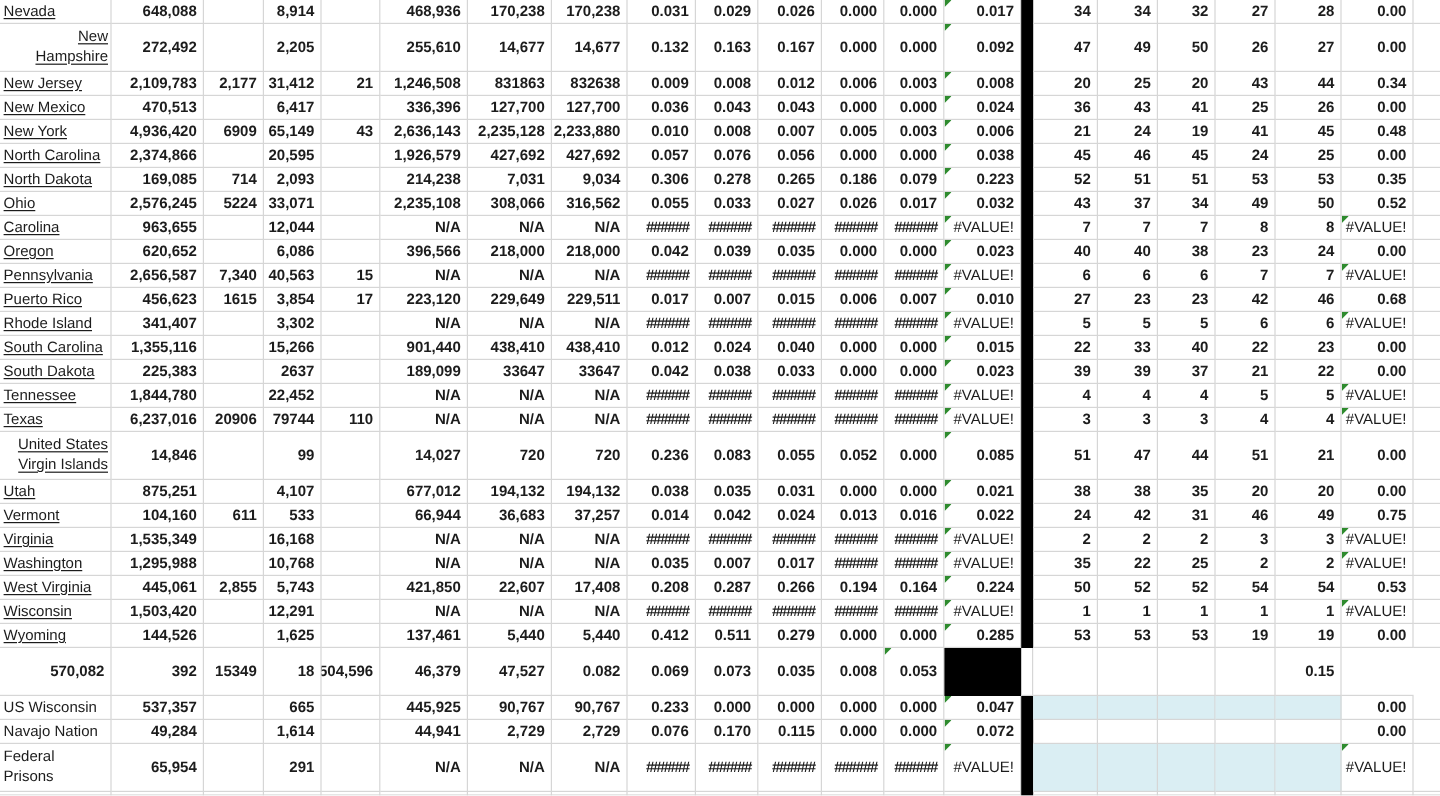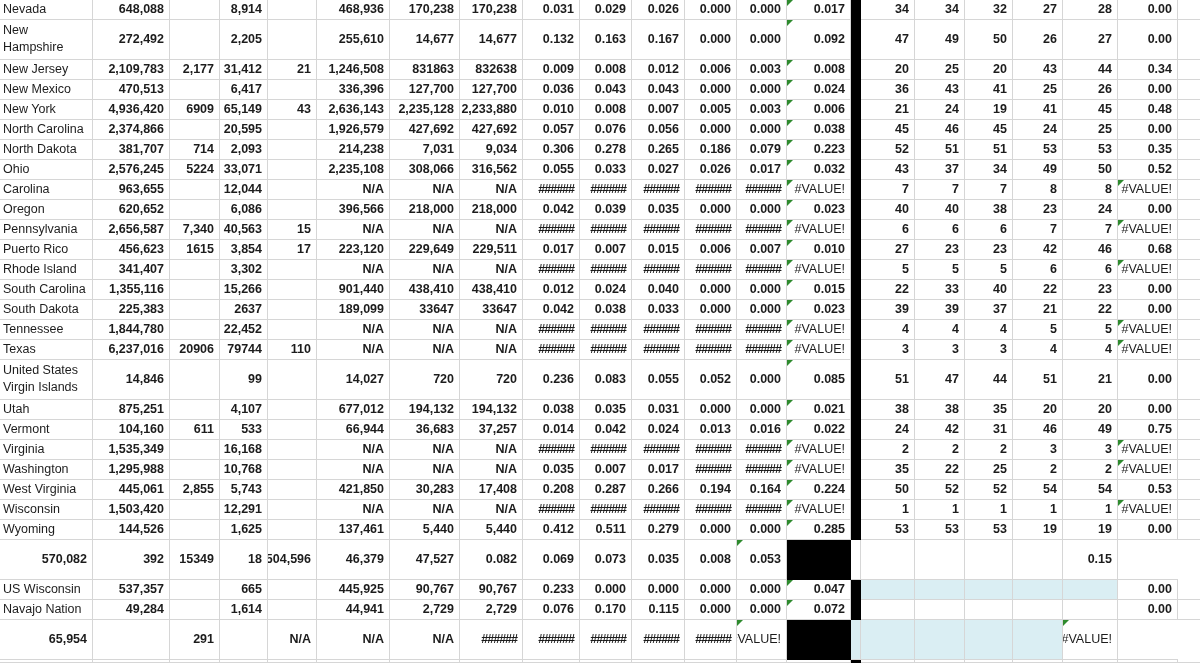--- a/index.html
+++ b/index.html
@@ -10,21 +10,21 @@
          grid-template-columns:93px 77px 50px 48px 49px 73px 70px 63px 57px 52px 53px 52px 50px 64px 10px 54px 50px 48px 50px 55px 60px 22px;
          height:20px; }
   .row.tall { height:40px; }
   .row.filler { height:3px; }
   .cell { position:relative; border-right:1px solid #d6d6d6; border-bottom:1px solid #d6d6d6;
           display:flex; align-items:center; justify-content:flex-end;
           padding:0 5px 1px 2px; overflow:hidden;
           font-size:12.5px; font-weight:700; color:#1c1c1c; white-space:nowrap; }
   .cell.name { justify-content:flex-start; font-weight:400; padding:0 2px 1px 3px;
                white-space:normal; line-height:1.35; overflow:visible; }
-  .cell.name .lnk { text-underline-offset:2px; }
+  .cell.name .lnk { text-decoration:underline; text-underline-offset:2px;text-align:right; }
   .cell.errv { font-weight:400; letter-spacing:0;text-align:right; }
   .cell.hash { letter-spacing:-1px; font-weight:700; }
   .cell.fill { background:#daeef3; }
   .cell.divider { background:#000000; border:none; padding:0; }
   .cell.spacer { border-right:none; }
   .tri { position:absolute; top:0; left:0; width:6px; height:6px;
          background:#2e8b2e; clip-path:polygon(0 0, 100% 0, 0 100%); }
 </style>
 </head>
 <body>
@@ -402,21 +402,21 @@
       <div class="cell">
         <span>0.00</span>
       </div>
       <div class="cell spacer"></div>
     </div>
     <div class="row">
       <div class="cell name">
         <span class="lnk">North Dakota</span>
       </div>
       <div class="cell">
-        <span>381,707</span>
+        <span>169,085</span>
       </div>
       <div class="cell">
         <span>714</span>
       </div>
       <div class="cell">
         <span>2,093</span>
       </div>
       <div class="cell"></div>
       <div class="cell">
         <span>214,238</span>
@@ -1416,21 +1416,21 @@
         <span>2,855</span>
       </div>
       <div class="cell">
         <span>5,743</span>
       </div>
       <div class="cell"></div>
       <div class="cell">
         <span>421,850</span>
       </div>
       <div class="cell">
-        <span>30,283</span>
+        <span>22,607</span>
       </div>
       <div class="cell">
         <span>17,408</span>
       </div>
       <div class="cell">
         <span>0.208</span>
       </div>
       <div class="cell">
         <span>0.287</span>
       </div>
@@ -1739,20 +1739,23 @@
       <div class="cell"></div>
       <div class="cell"></div>
       <div class="cell"></div>
       <div class="cell"></div>
       <div class="cell">
         <span>0.00</span>
       </div>
       <div class="cell spacer"></div>
     </div>
     <div class="row tall">
+      <div class="cell name">
+        <span class="">Federal Prisons</span>
+      </div>
       <div class="cell">
         <span>65,954</span>
       </div>
       <div class="cell"></div>
       <div class="cell">
         <span>291</span>
       </div>
       <div class="cell"></div>
       <div class="cell">
         <span>N/A</span>

